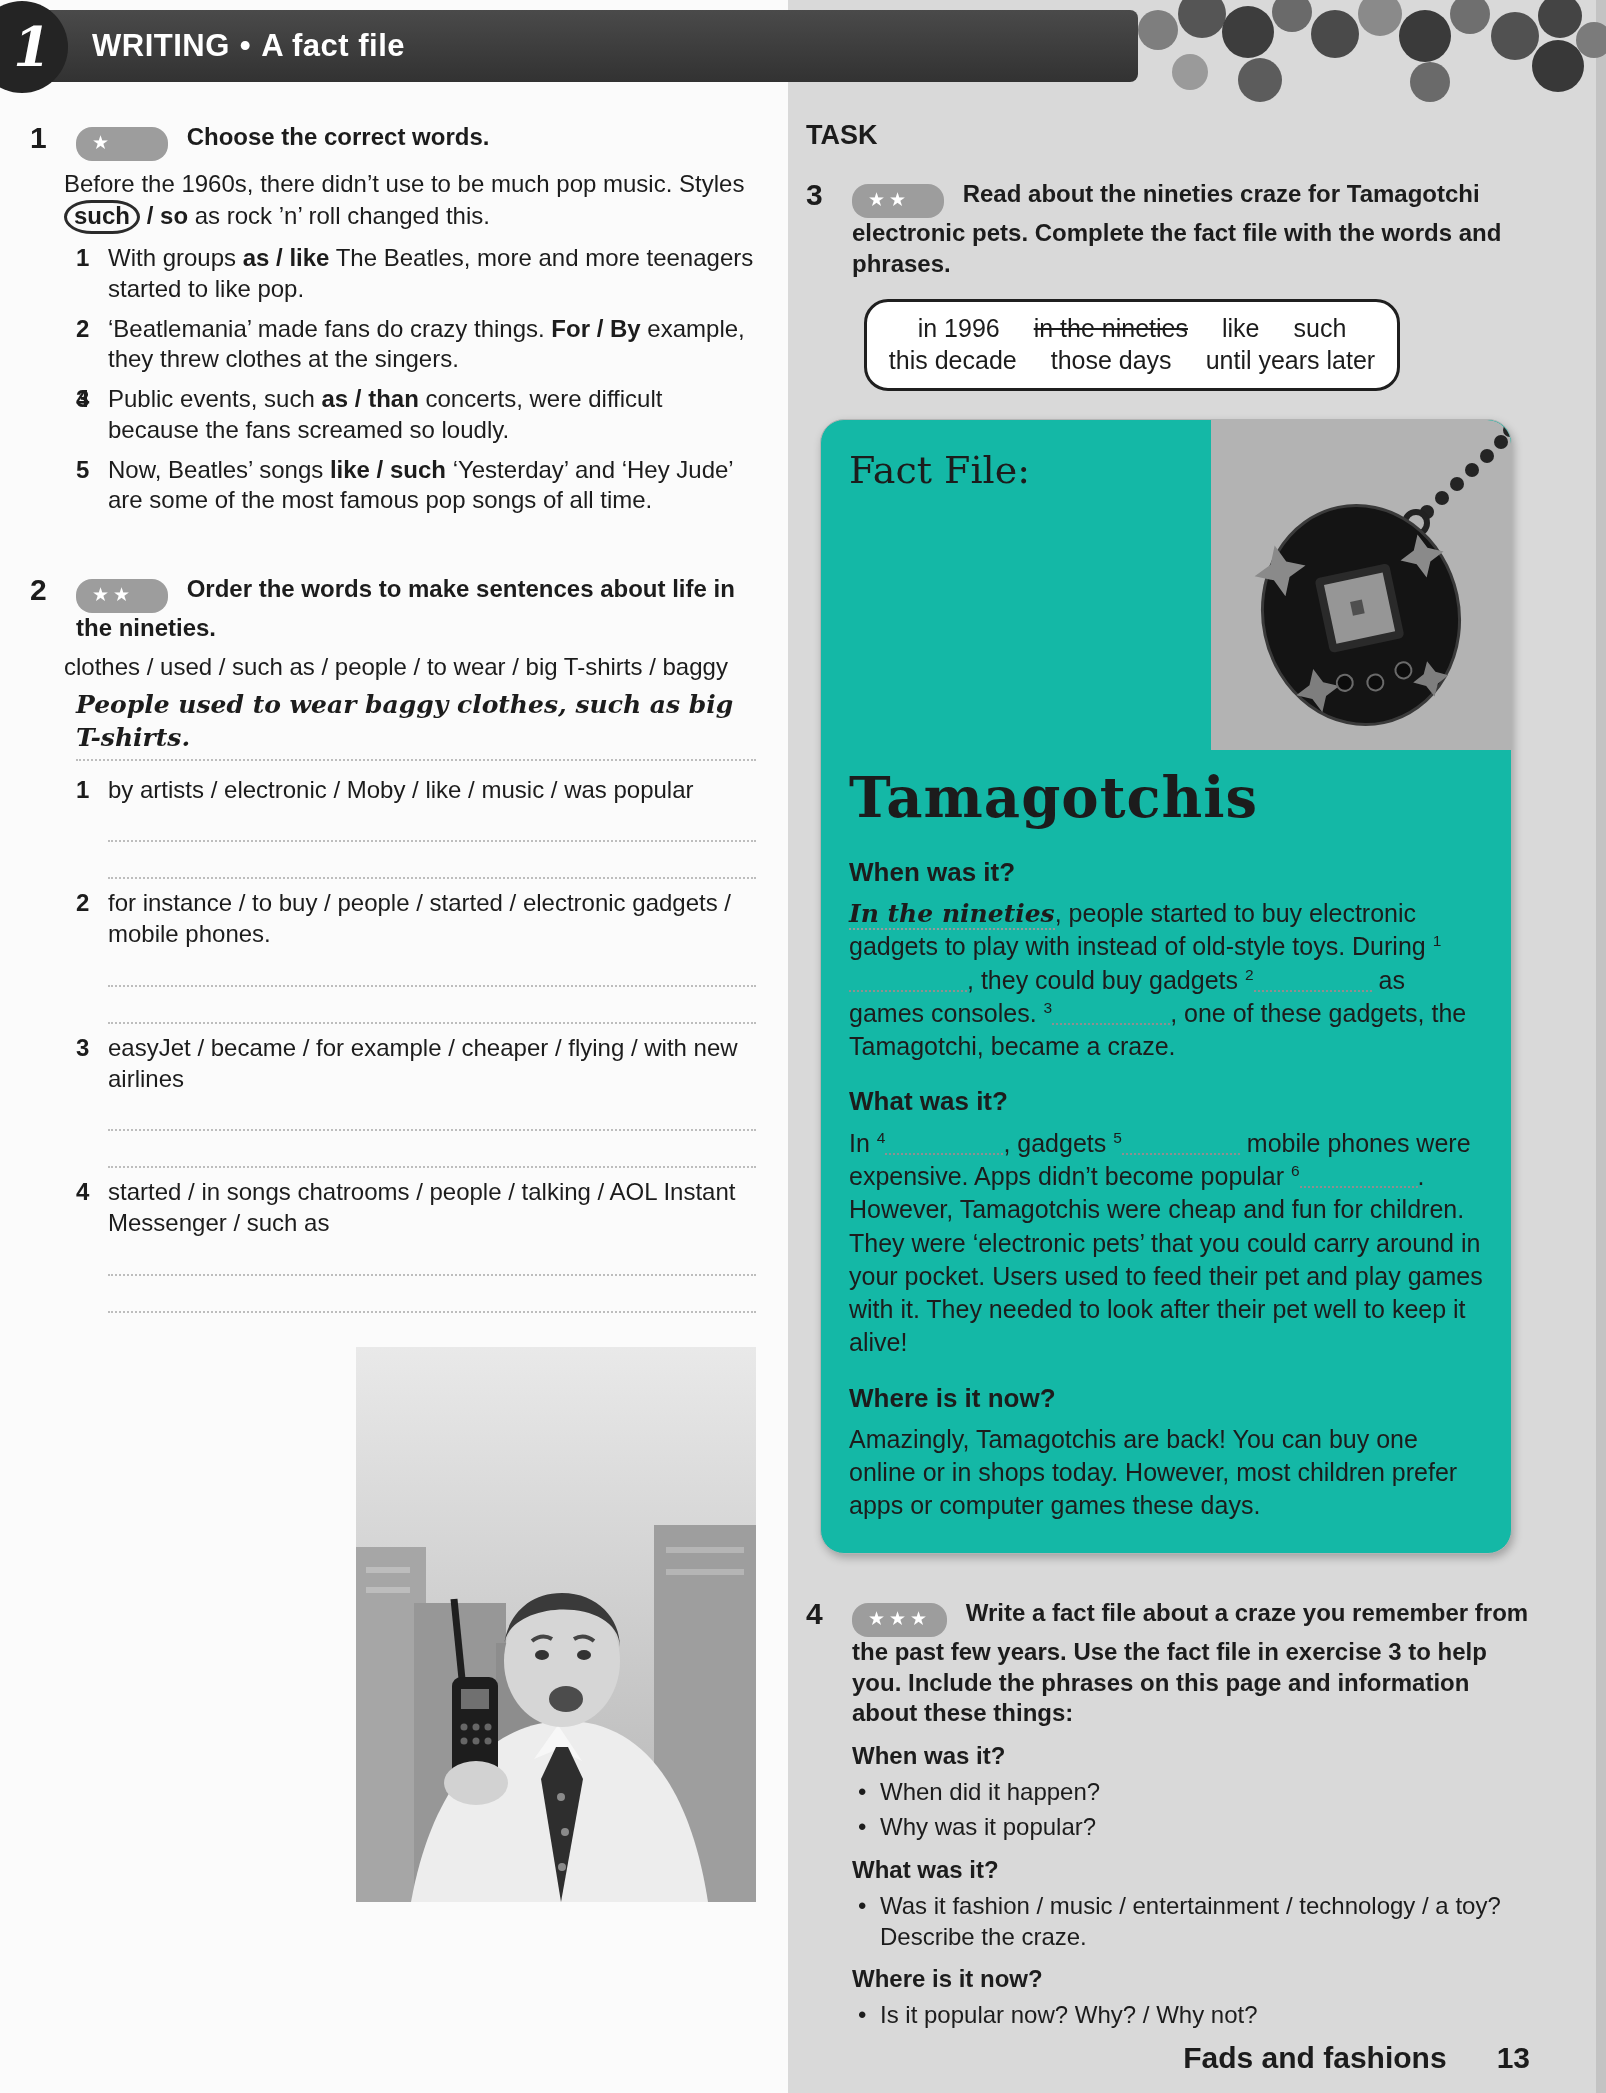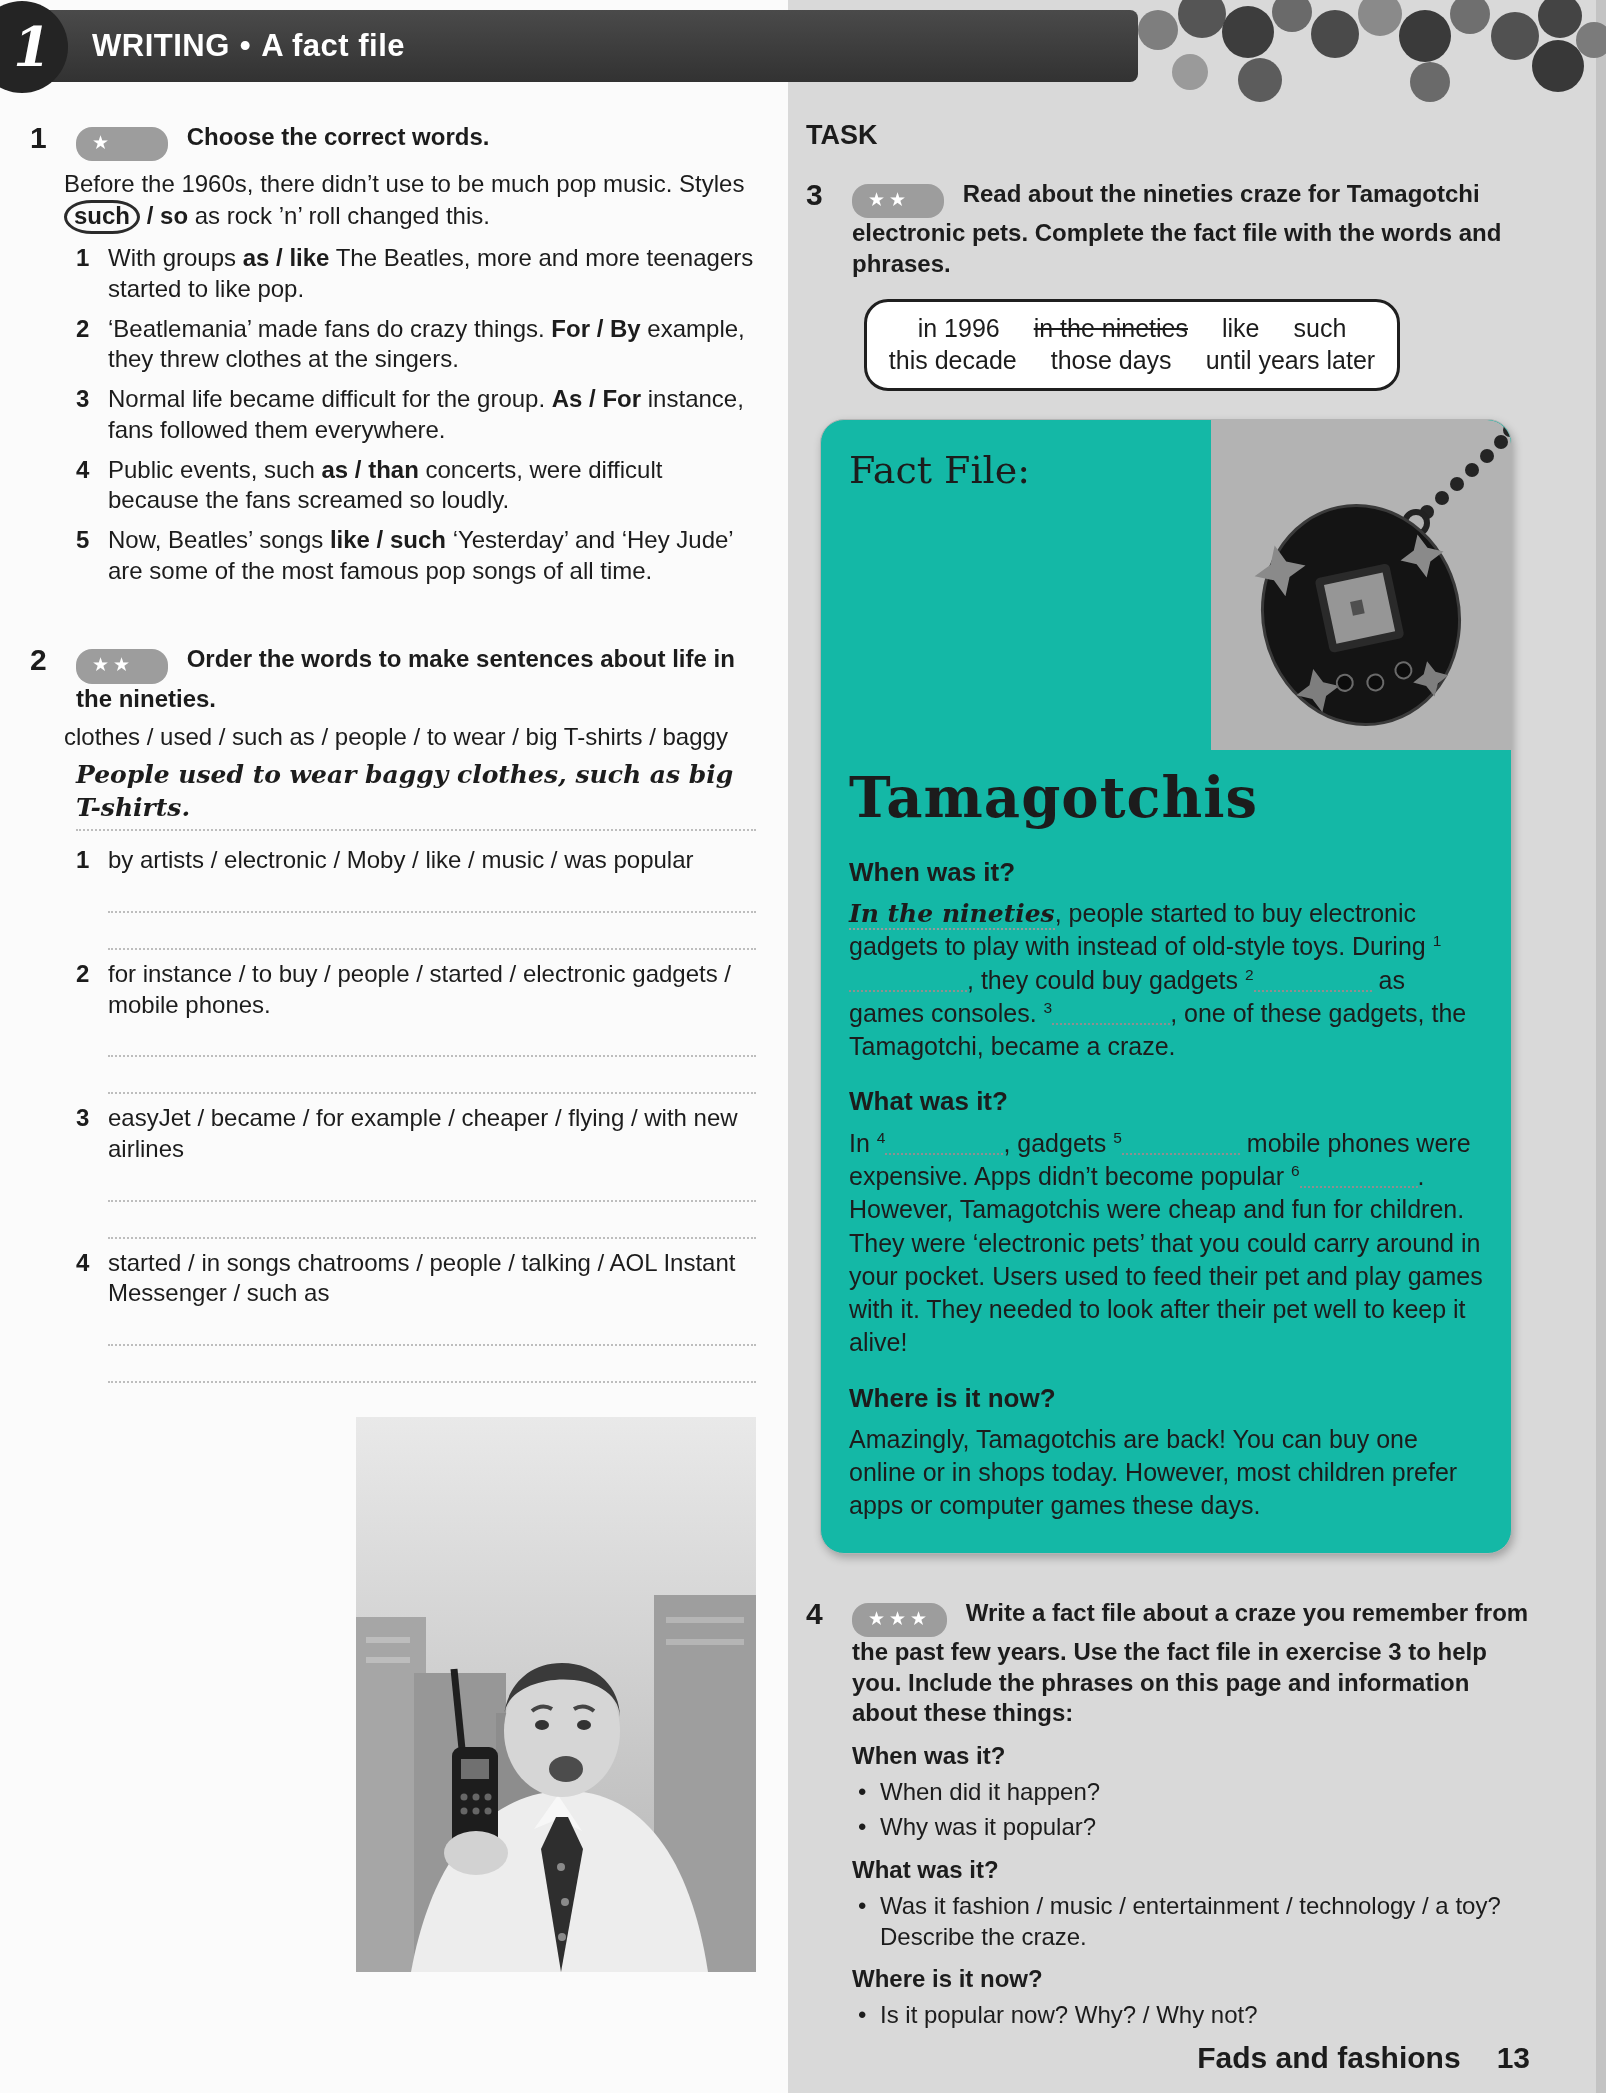--- a/index.html
+++ b/index.html
@@ -69,21 +69,21 @@
   .ff-p { font-size:25px; line-height:1.33; }
   sup { font-size:62%; }
   .blank { display:inline-block; border-bottom:2px dotted #8f8f8f; height:20px; vertical-align:-3px; }
 
   .ex4 { margin-top:44px; }
   .ex4-h { font-weight:bold; margin:12px 0 2px 46px; }
   .bullet { position:relative; margin:5px 0 5px 46px; padding-left:28px; }
   .bullet::before { content:"•"; position:absolute; left:6px; top:0; }
 
   .footer { position:absolute; right:76px; bottom:16px; font-weight:bold; font-size:30px;
-    display:flex; gap:36px; z-index:3; }
+    display:flex; gap:50px; z-index:3; }
 </style>
 </head>
 <body>
 
 <div class="right-panel">
     <div class="right-panel-edge"></div>
   </div>
 
 <header class="banner">
   <div class="unit-circle">
@@ -118,21 +118,21 @@
     <div class="ex">
       <div class="ex-head">
         <span class="ex-num">1</span>
         <span class="star-pill"><span>★</span></span>
         <span class="ex-instr">Choose the correct words.</span>
       </div>
       <p class="indent"><span>Before the 1960s, there didn’t use to be much pop music. Styles </span><span class="b circled">such</span><span class="b"> / </span><span class="b">so</span><span> as rock ’n’ roll changed this.</span></p>
       <div>
         <div class="num-item"><span class="li-num">1</span><span><span>With groups </span><span class="b">as / like</span><span> The Beatles, more and more teenagers started to like pop.</span></span></div>
         <div class="num-item"><span class="li-num">2</span><span><span>‘Beatlemania’ made fans do crazy things. </span><span class="b">For / By</span><span> example, they threw clothes at the singers.</span></span></div>
-        <div class="num-item"><span class="li-num">3</span><span><span>Normal life became difficult for the group. </span><span class="b">As / For</span><span> instance, fans followed them everywhere.</span></span></div>
+        <div class="num-item"><span class="li-num">3</span></div>
         <div class="num-item"><span class="li-num">4</span><span><span>Public events, such </span><span class="b">as / than</span><span> concerts, were difficult because the fans screamed so loudly.</span></span></div>
         <div class="num-item"><span class="li-num">5</span><span><span>Now, Beatles’ songs </span><span class="b">like / such</span><span> ‘Yesterday’ and ‘Hey Jude’ are some of the most famous pop songs of all time.</span></span></div>
       </div>
     </div>
 
     <div class="ex" style="margin-top:58px;">
       <div class="ex-head">
         <span class="ex-num">2</span>
         <span class="star-pill"><span>★★</span></span>
         <span class="ex-instr">Order the words to make sentences about life in the nineties.</span>

